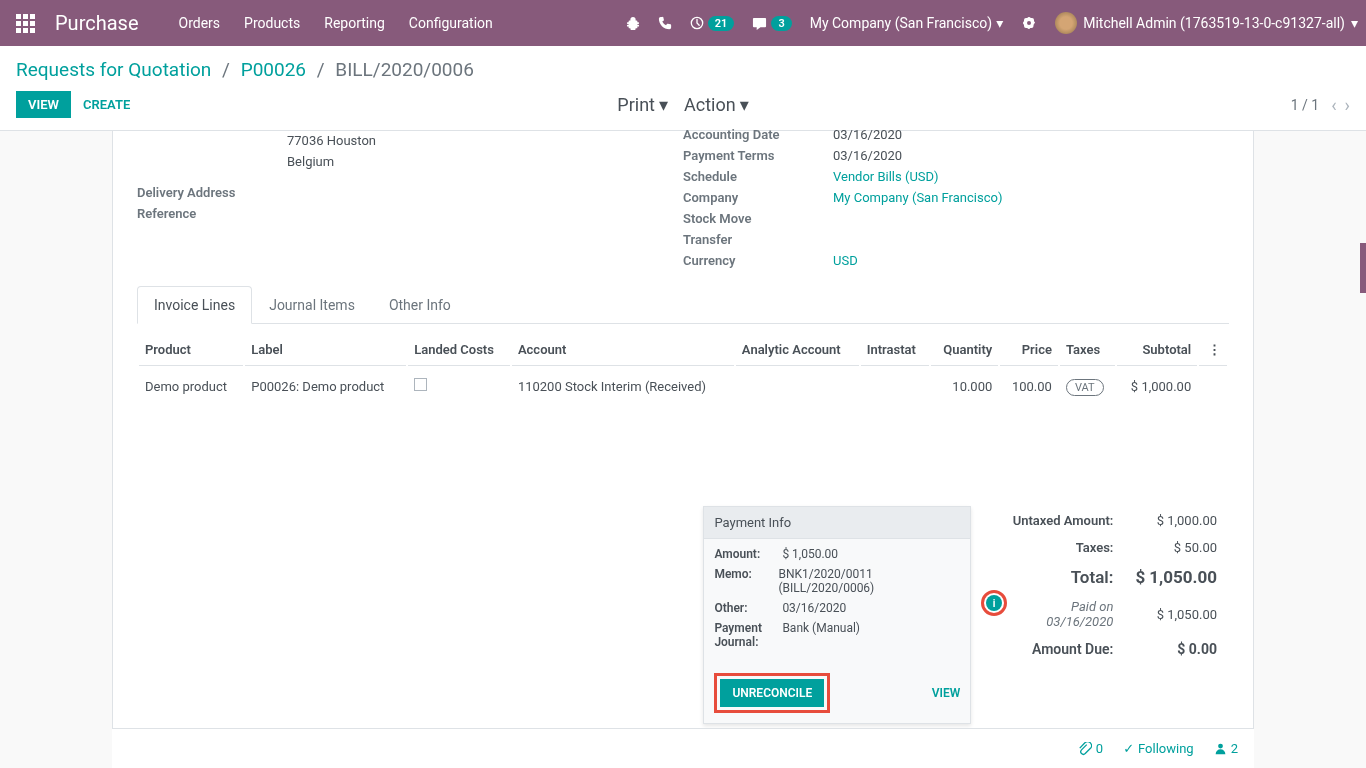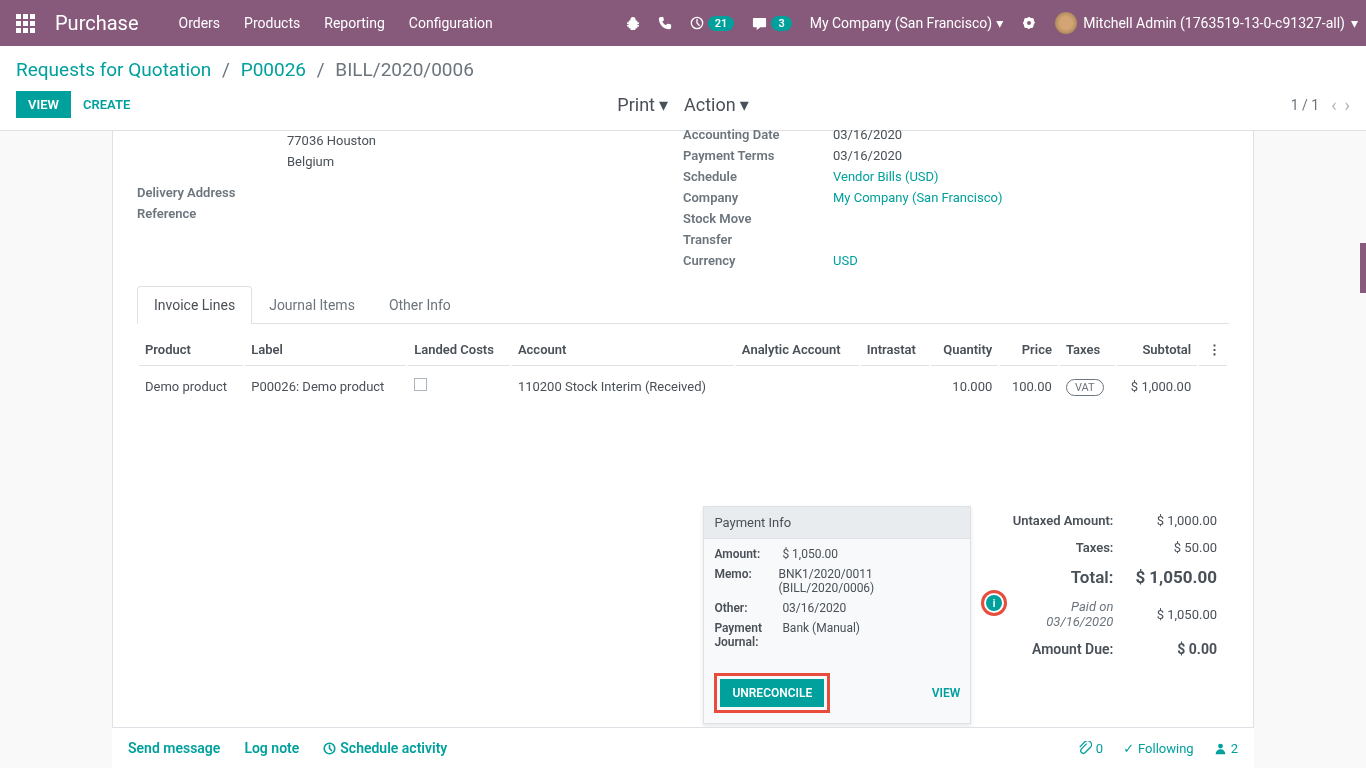--- a/index.html
+++ b/index.html
@@ -328,31 +328,20 @@
       <tr class="due-row">
         <td>Amount Due:</td>
         <td>$ 0.00</td>
       </tr>
     </tbody>
       </table>
   </div>
 </div>
 
 <div class="chatter">
-  <div class="chatter-left">
-    <span class="chatter-link">Send message</span>
-    <span class="chatter-link">Log note</span>
-    <span class="chatter-link">
-      <svg width="13" height="13" viewBox="0 0 16 16" fill="none" stroke="#00a09d" stroke-width="2">
-          <circle cx="8" cy="8" r="6.5"></circle>
-          <path d="M8 4v4l2.5 2.5" stroke-linecap="round"></path>
-        </svg>
-      <span>Schedule activity</span>
-    </span>
-  </div>
   <div class="chatter-right">
     <span class="chatter-item">
       <svg width="14" height="14" viewBox="0 0 16 16" fill="#00a09d">
           <path d="M10 3l-6 6a3 3 0 004.24 4.24l6-6a4.5 4.5 0 00-6.36-6.36L2 7" stroke="#00a09d" stroke-width="1.5" fill="none"></path>
         </svg>
       <span>0</span>
     </span>
     <span class="chatter-item">
       <span>✓</span>
       <span>Following</span>

